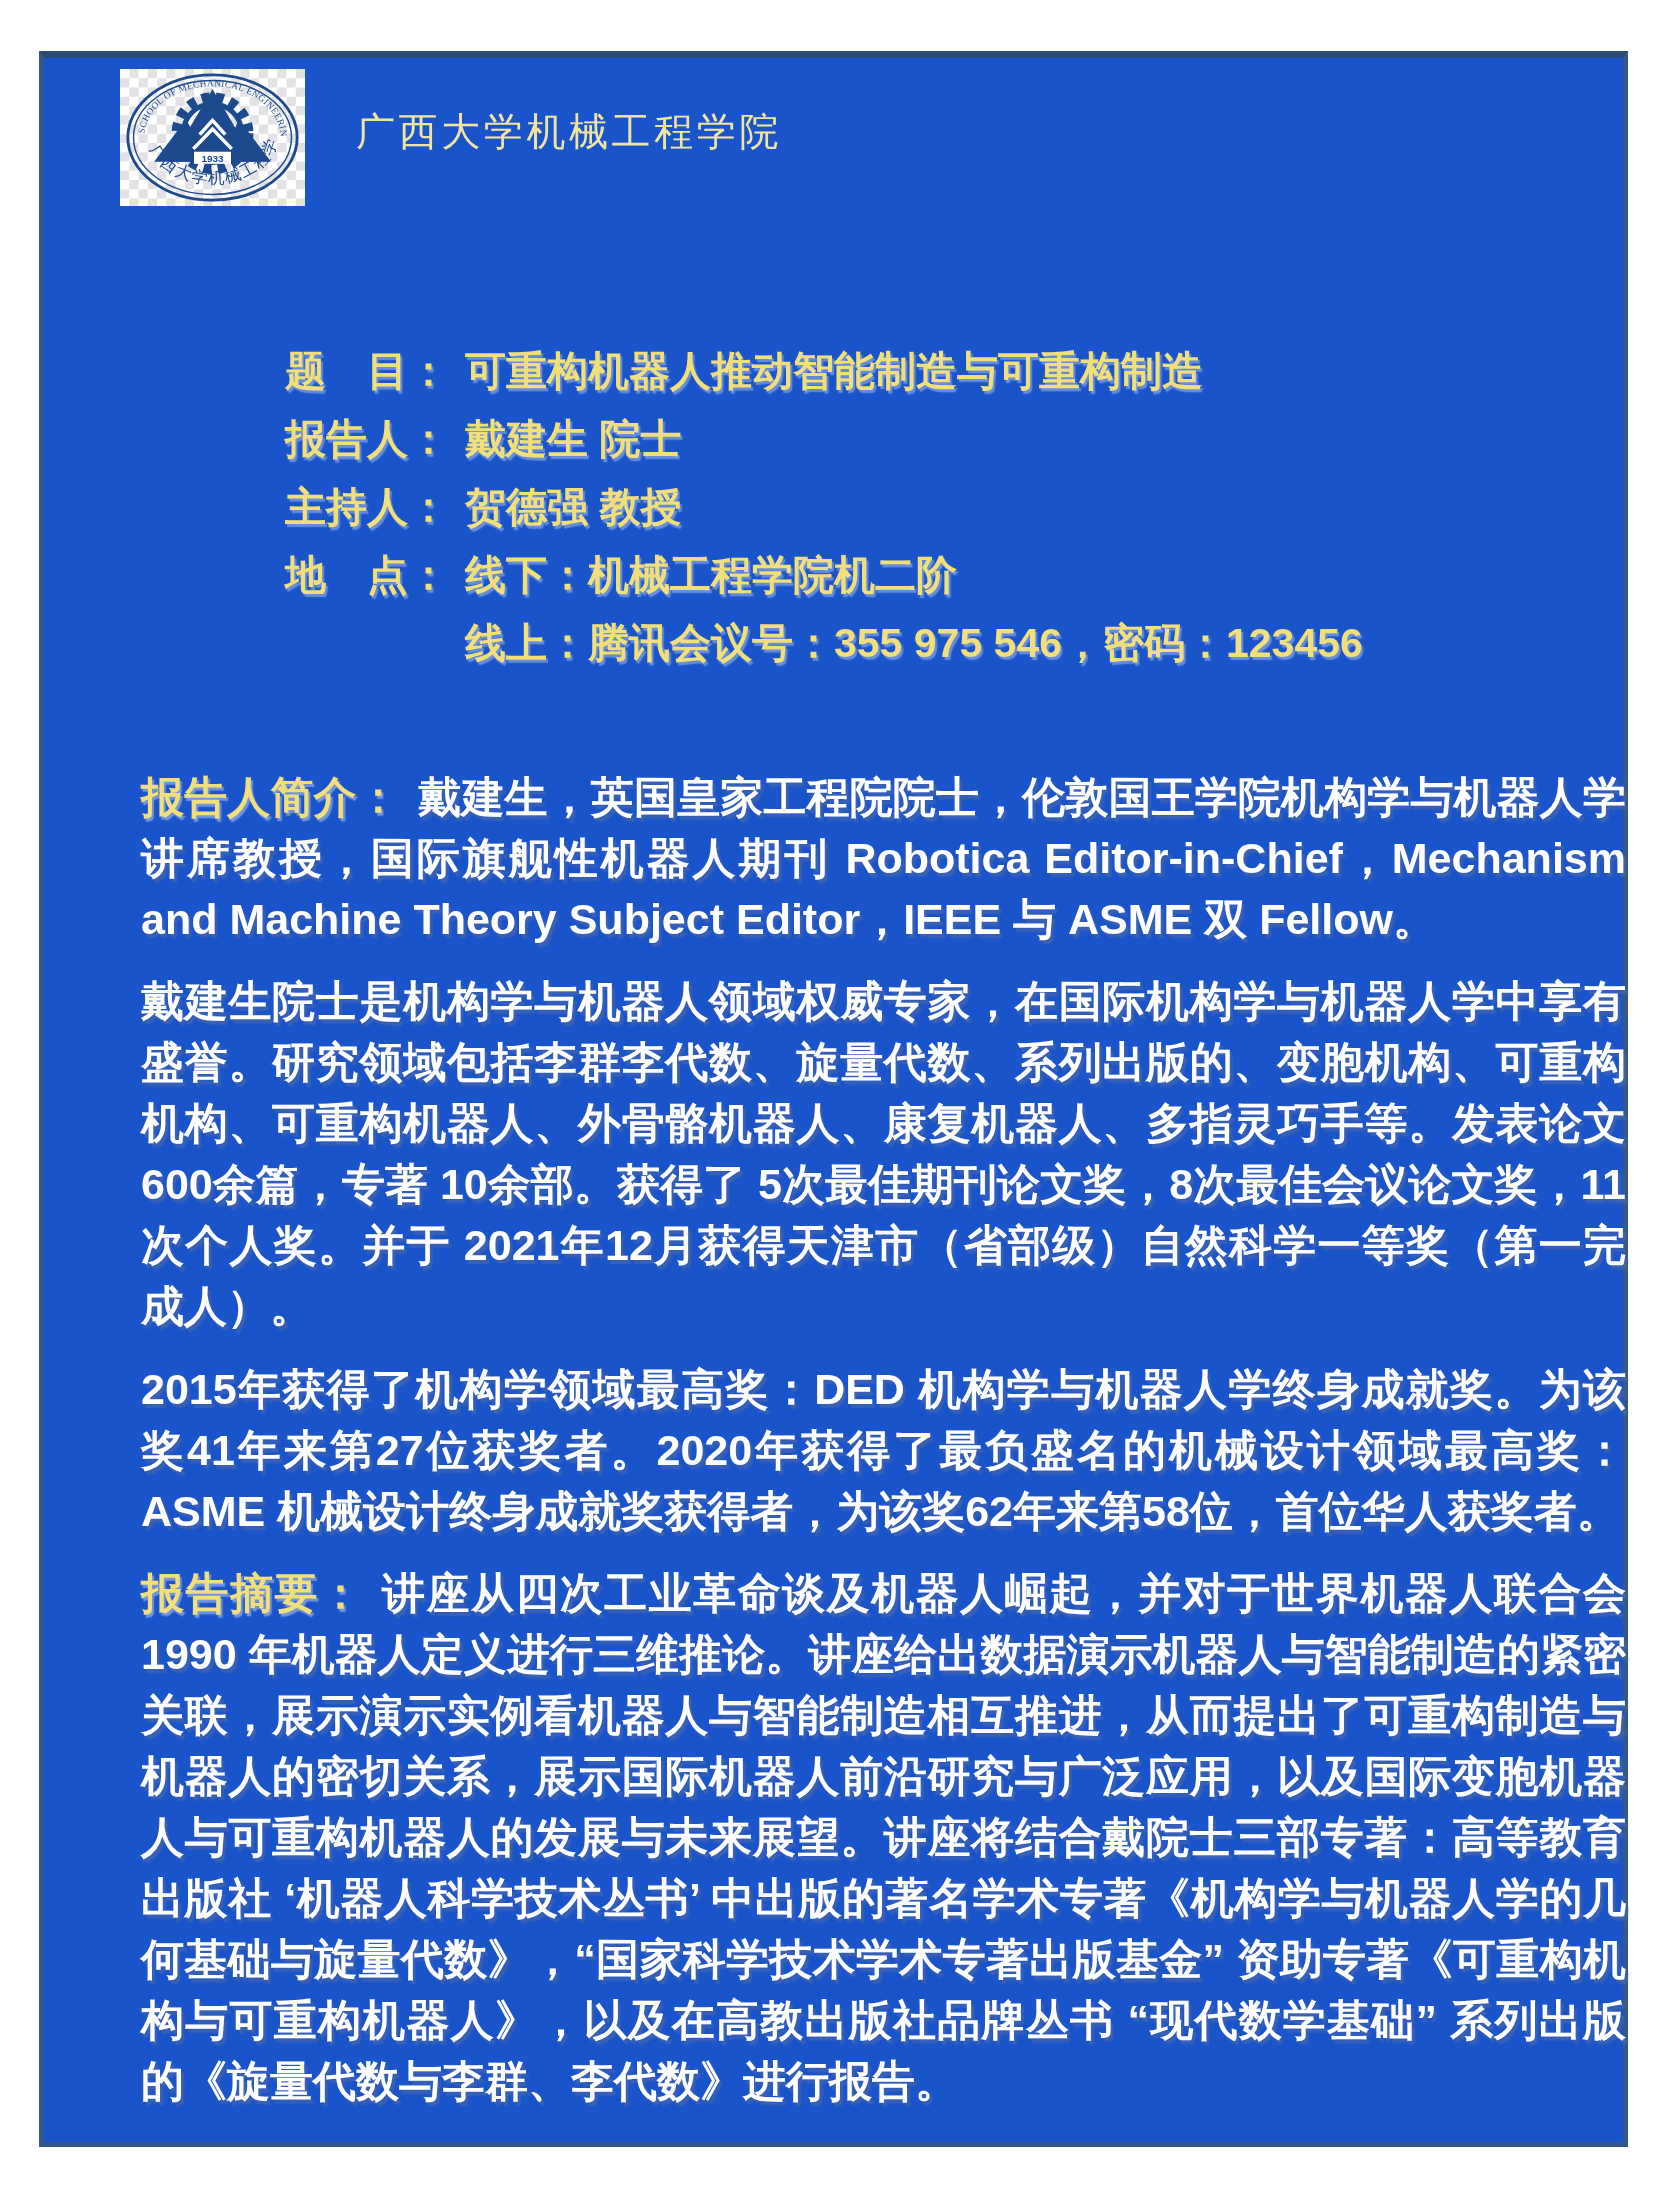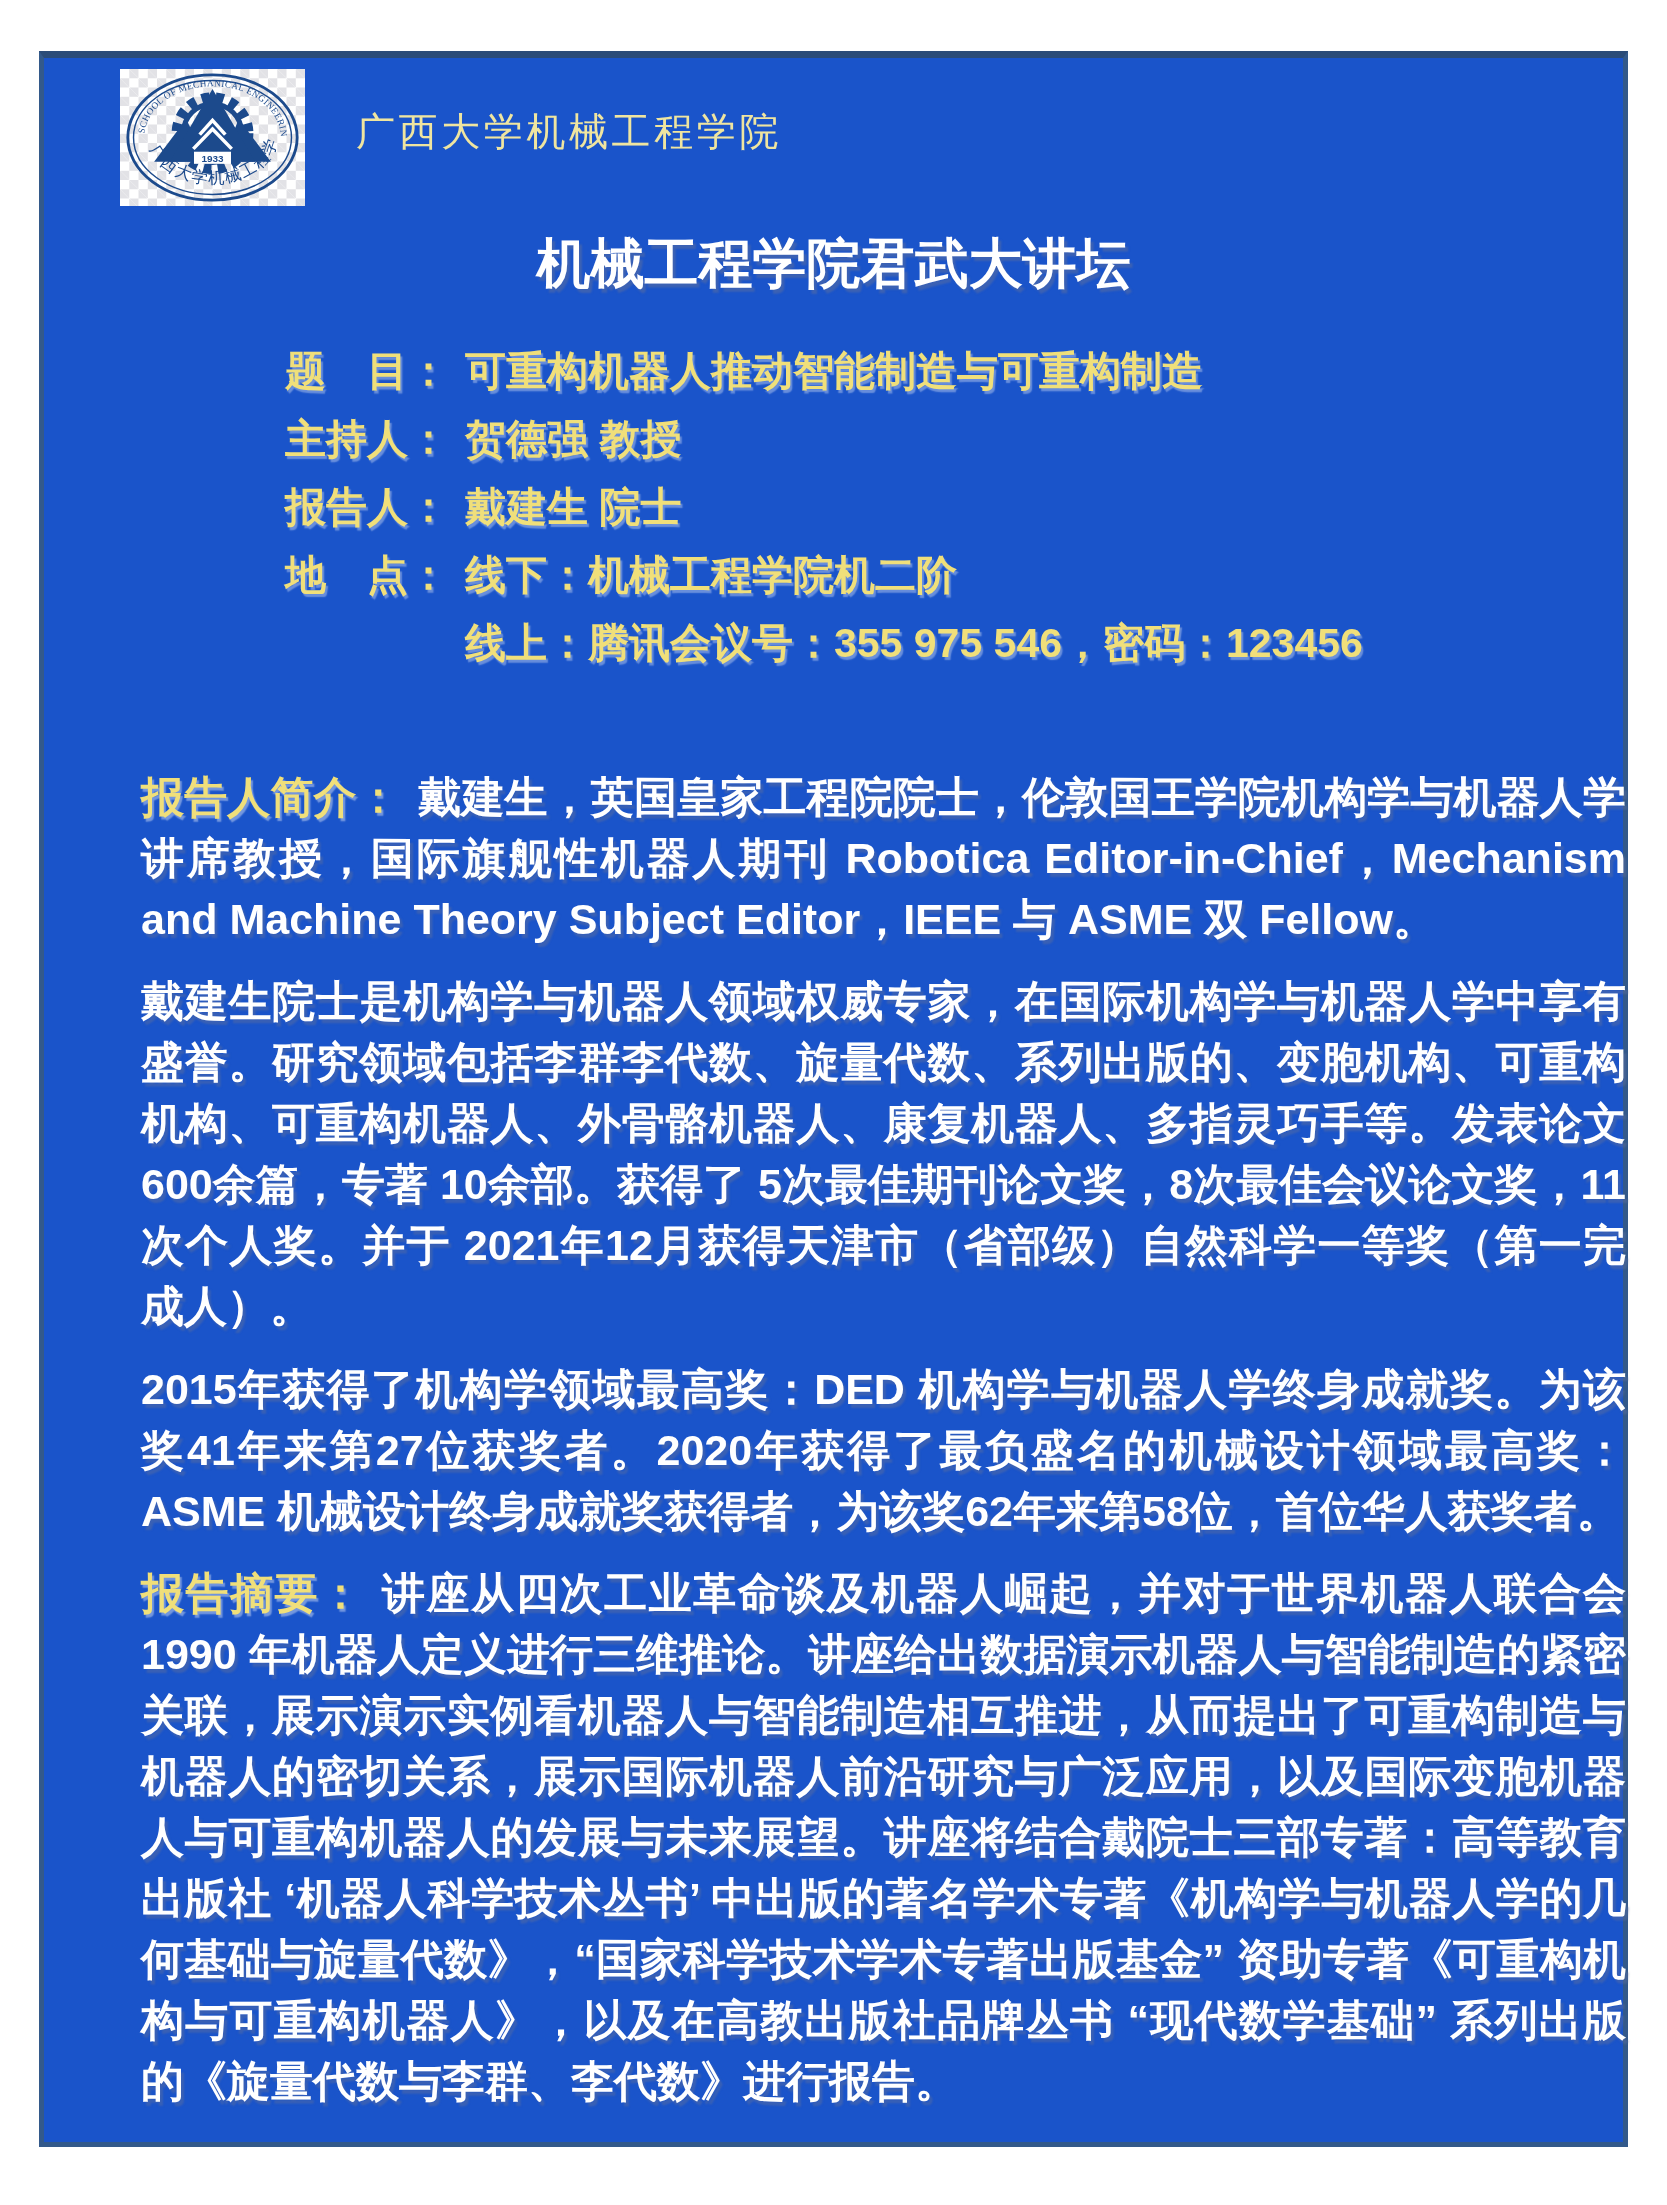--- a/index.html
+++ b/index.html
@@ -88,31 +88,30 @@
         <path d="M112,92 L130,72 L148,92" fill="none" stroke="#ffffff" stroke-width="5"></path>
         <path d="M103,112 L130,84 L157,112" fill="none" stroke="#ffffff" stroke-width="5"></path>
       </g>
       <rect x="104" y="116" width="52" height="17" fill="#ffffff"></rect>
       <text x="130" y="130" font-size="14" font-weight="bold" text-anchor="middle" fill="#1C4A8C">1933</text>
     </svg>
   </div>
 
   <div class="school-name">广西大学机械工程学院</div>
 
-  <div class="title">机械工程学院君武大讲坛</div>
 
   <div class="info">
     <div>
       <span class="info-label">题　目：</span><span>可重构机器人推动智能制造与可重构制造</span>
     </div>
     <div>
-      <span class="info-label">主持人：</span><span>贺德强 教授</span>
+      <span class="info-label">报告人：</span><span>戴建生 院士</span>
     </div>
     <div>
-      <span class="info-label">报告人：</span><span>戴建生 院士</span>
+      <span class="info-label">主持人：</span><span>贺德强 教授</span>
     </div>
     <div>
       <span class="info-label">地　点：</span><span>线下：机械工程学院机二阶</span>
     </div>
     <div>
       <span class="info-label"></span><span>线上：腾讯会议号：355 975 546，密码：123456</span>
     </div>
   </div>
 
   <div class="body-text">

